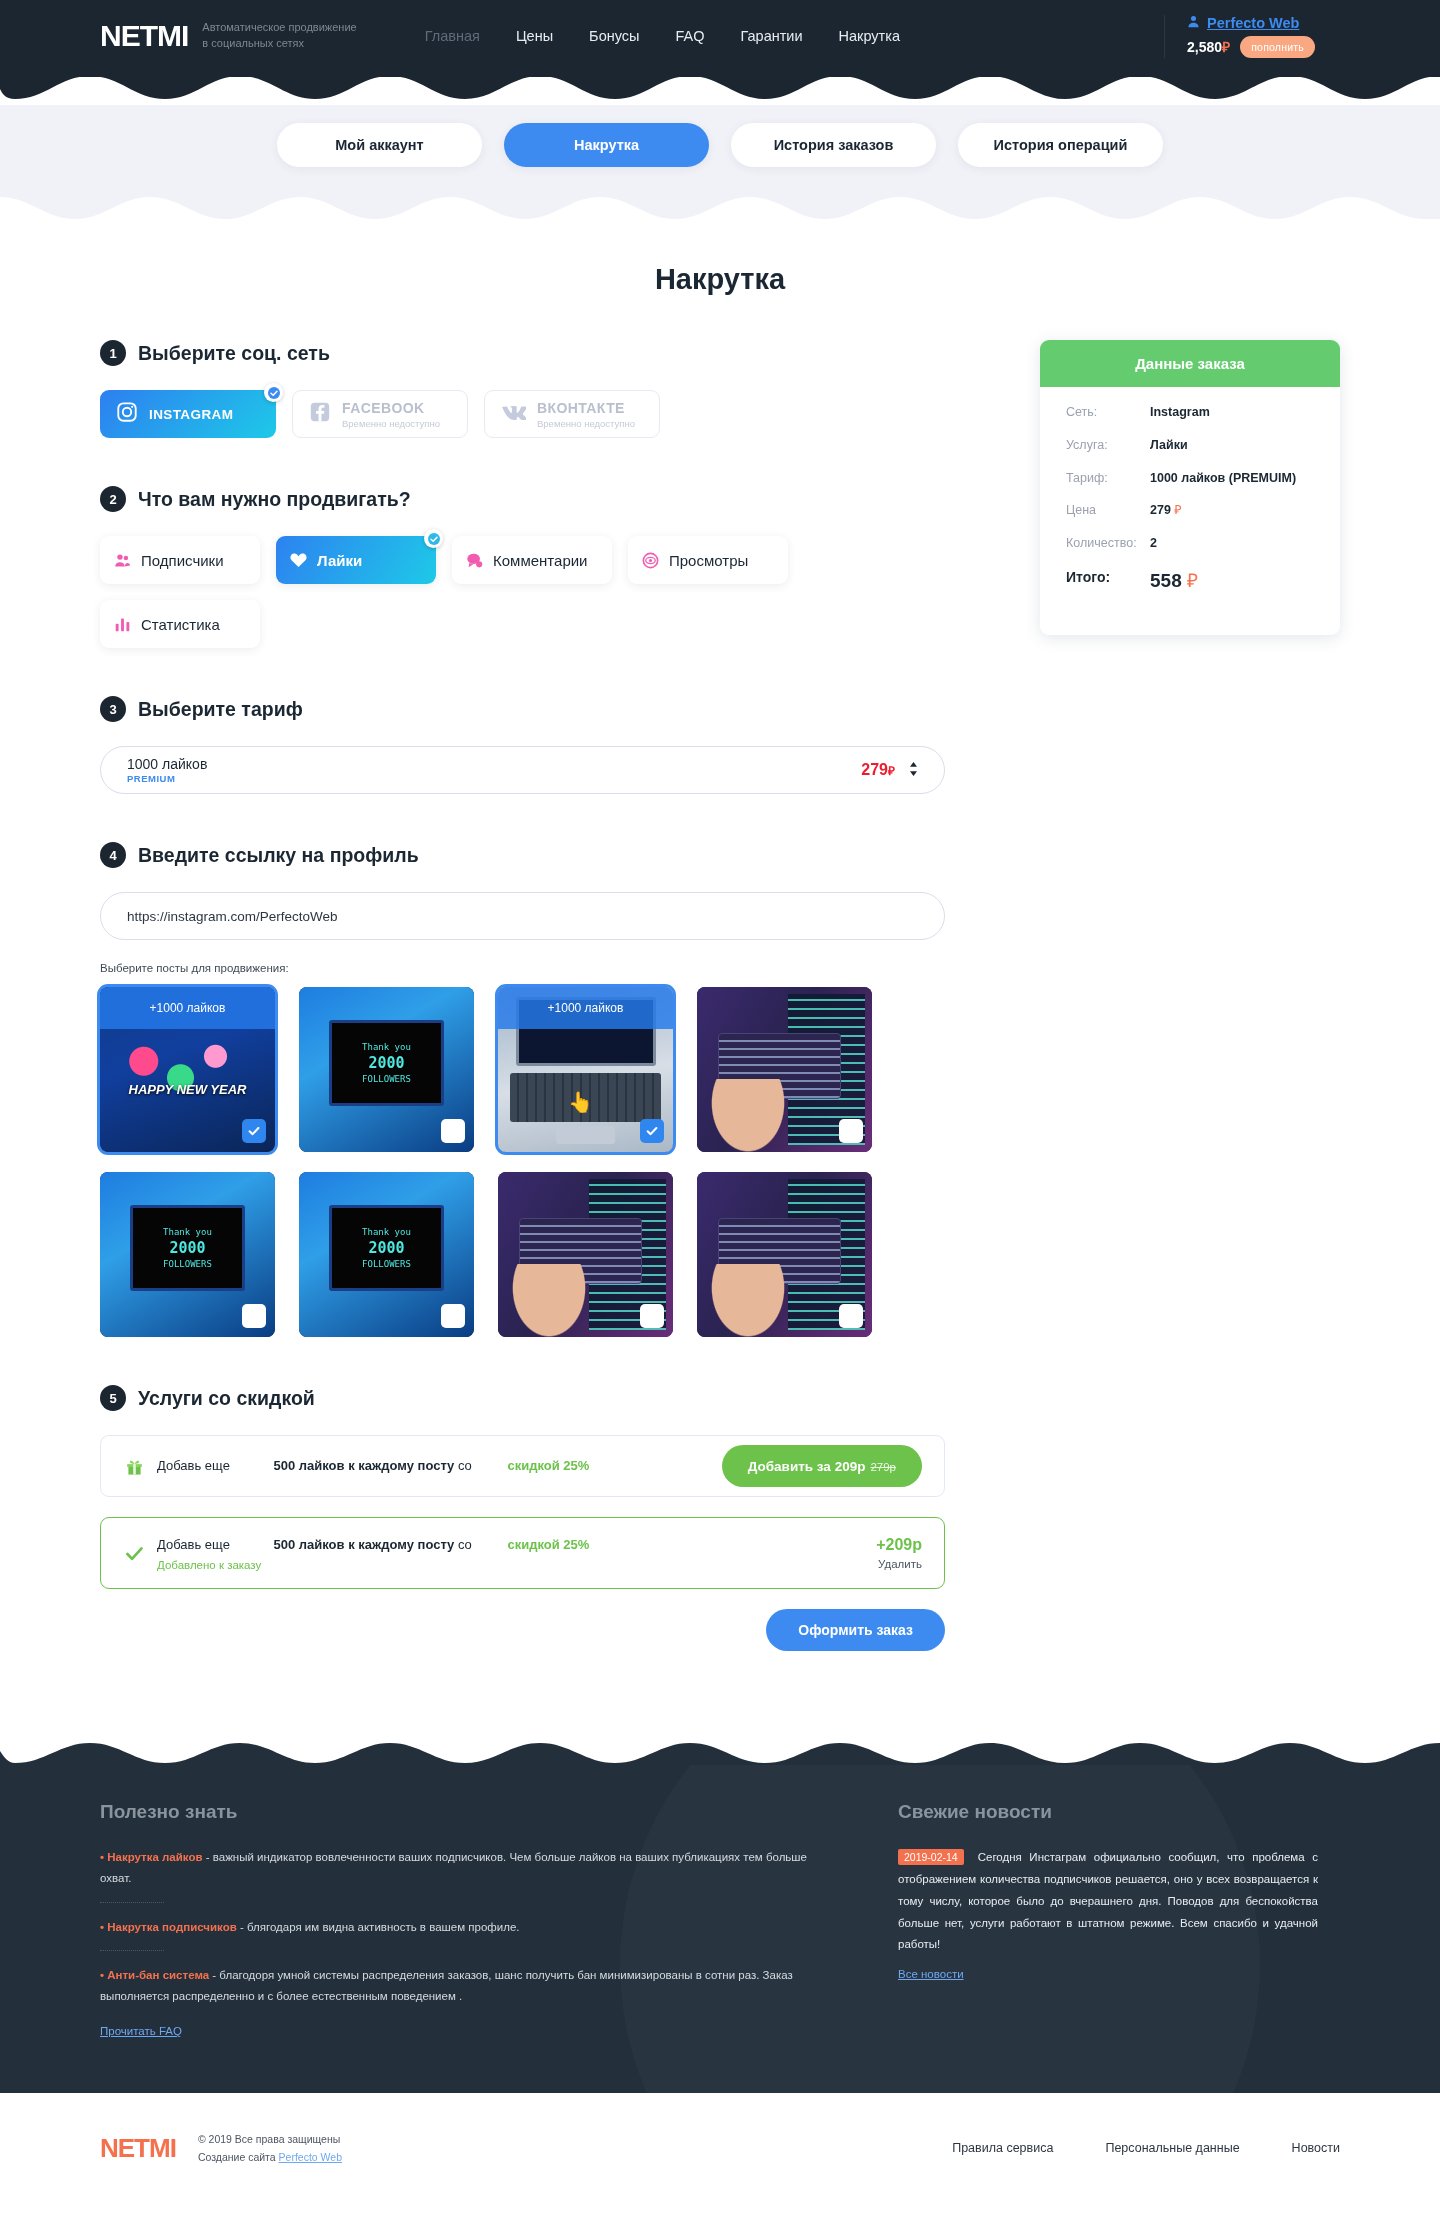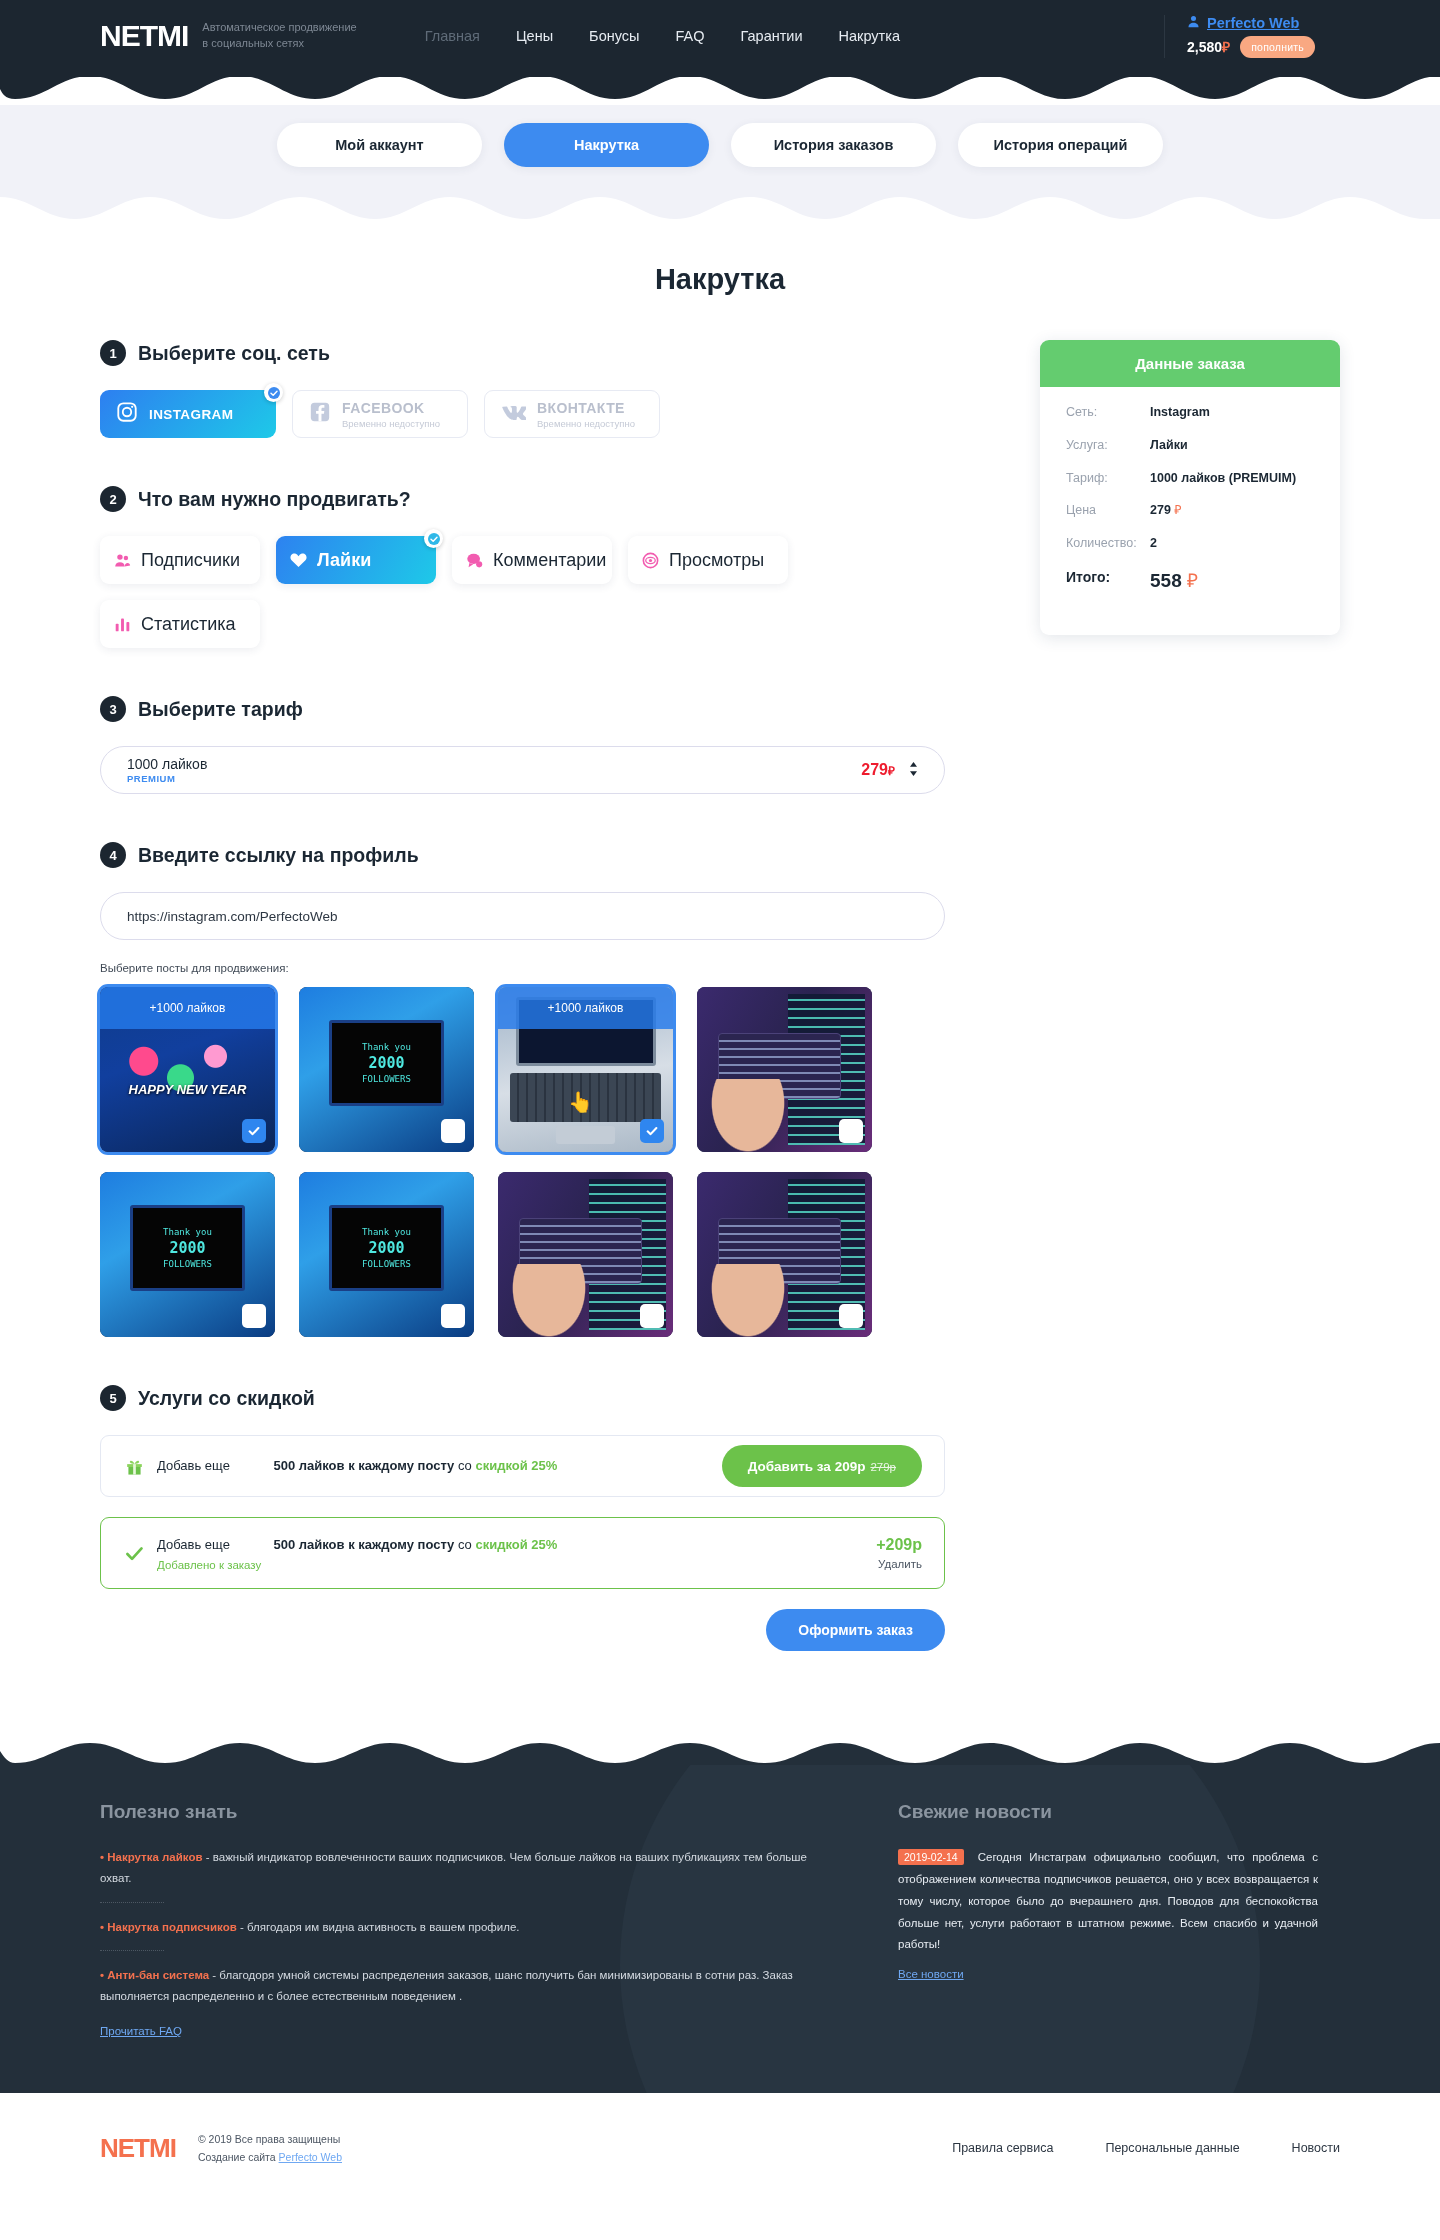--- a/index.html
+++ b/index.html
@@ -124,21 +124,21 @@
   }
   .check-badge svg { width: 12px; height: 12px; }
 
   
   .services { display: flex; flex-wrap: wrap; gap: 16px; width: 700px; }
   .svc {
     width: 160px; height: 48px; background: #fff; border-radius: 9px;
     display: flex; align-items: center; gap: 10px; padding: 0 14px;
     box-shadow: 0 2px 9px rgba(40,60,90,.09); position: relative; cursor: pointer;
   }
-  .svc-label { font-size: 18px; color: #1b2733; }
+  .svc-label { font-size: 15px; color: #1b2733; }
   .svc.active {
     background: linear-gradient(120deg,#2d82f0 0%,#1ec9e8 100%);
   }
   .svc.active .svc-label { color: #fff; font-weight: bold; }
   .svc .ic { width: 17px; height: 17px; flex: 0 0 17px; display:flex; align-items:center; justify-content:center;}
 
   
   .summary {
     width: 300px; margin-left: 60px; border-radius: 9px; overflow: hidden;
     background: #fff; box-shadow: 0 3px 16px rgba(40,60,90,.13);
@@ -255,21 +255,21 @@
   
   .disc {
     border: 1px solid #e4e8f2; border-radius: 9px; background: #fff;
     display: flex; align-items: center; padding: 0 22px; height: 62px;
     width: 845px; margin-bottom: 20px;
   }
   .disc.added { border: 1px solid #6cc24a; height: 72px; align-items: center; }
   .disc-ic { width: 22px; flex: 0 0 22px; display:flex; align-items:center; justify-content:center; margin-right: 12px; }
   .disc-txt { font-size: 13px; color: #1b2733; line-height: 1.55; }
   .disc-txt b { font-weight: bold; padding-left: 40px; }
-  .g { color: #6cc24a; font-weight: bold; }
+  .g { color: #6cc24a; font-weight: bold; margin-left: 32px; }
   .disc-sub { font-size: 11.5px; color: #6cc24a; margin-top: 3px; }
   .add-btn {
     margin-left: auto; background: #6cc24a; color: #fff; border: none;
     border-radius: 22px; height: 42px; padding: 0 26px; font-size: 13.5px;
     font-weight: bold; cursor: pointer; font-family: inherit;
   }
   .add-btn .old { font-weight: normal; font-size: 11.5px; text-decoration: line-through; opacity:.85; margin-left:5px;}
   .disc-right { margin-left: auto; text-align: right; }
   .disc-right .amt { color: #6cc24a; font-size: 16px; font-weight: bold; }
   .disc-right .del { font-size: 11.5px; color: #4c5663; margin-top: 4px; cursor: pointer; }

